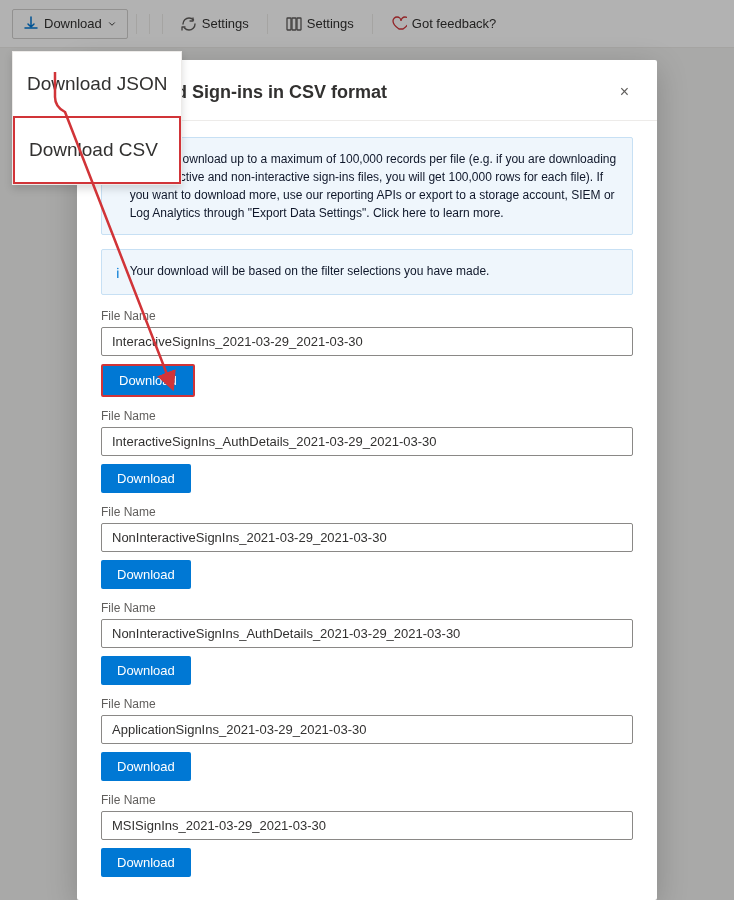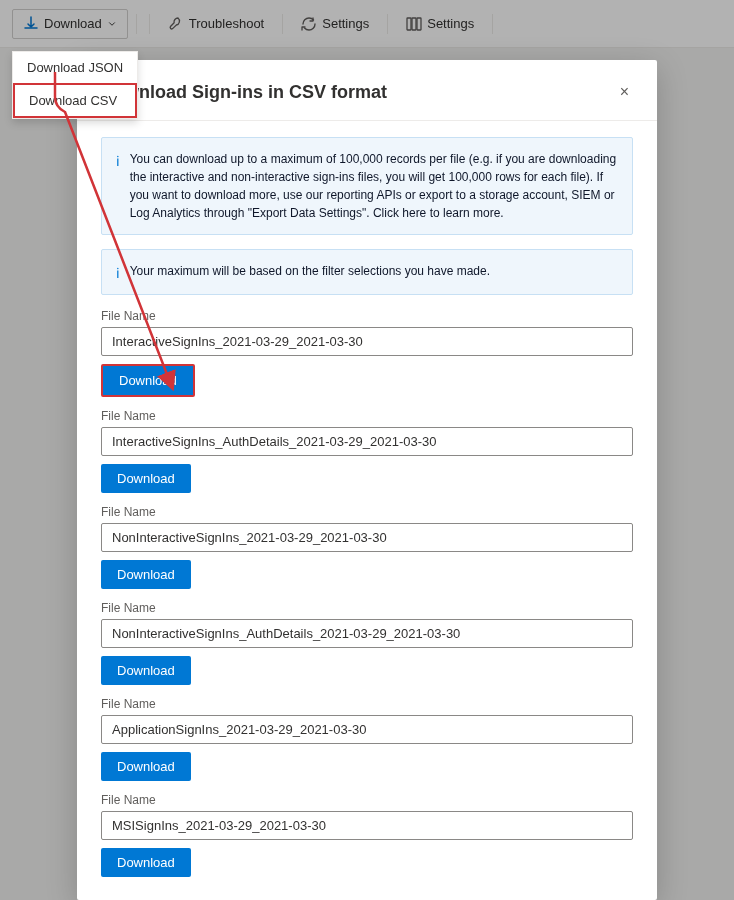--- a/index.html
+++ b/index.html
@@ -58,24 +58,24 @@
       position: absolute;
       top: 42px;
       left: 0;
       background: #fff;
       border: 1px solid #edebe9;
       box-shadow: 0 4px 8px rgba(0,0,0,0.15);
       z-index: 100;
       min-width: 120px;
     }
     .dropdown-item {
-      padding: 8px 14px;
-      cursor: pointer;
-      color: #323130;
-      font-size: 13px;
+      padding: 21px 14px;
+      cursor: pointer;
+      color: #323130;
+      font-size: 19px;
       white-space: nowrap;
     }
 
     
     .modal-overlay {
       position: absolute;
       top: 0;
       left: 0;
       width: 734px;
       height: 900px;
@@ -224,26 +224,20 @@
       </marker>
     </defs>
     <path d="M 55 30 L 55 55 Q 55 65 65 70 L 170 340" stroke="#d13438" stroke-width="2.5" fill="none" marker-end="url(#arrowhead)"></path>
   </svg>
 
   <div class="toolbar-divider"></div>
 
 
   <div class="toolbar-divider"></div>
 
-  <button class="toolbar-btn">
-    <svg class="icon-svg" viewBox="0 0 16 16" fill="none">
-      <path d="M10 2a4 4 0 00-3.9 4.8L2.5 10.5a1.5 1.5 0 002.1 2.1l3.7-3.6A4 4 0 0010 2z" stroke="#605e5c" stroke-width="1.3"></path>
-    </svg>
-    <span>Troubleshoot</span>
-  </button>
 
   <div class="toolbar-divider"></div>
 
   <button class="toolbar-btn">
     <svg class="icon-svg" viewBox="0 0 16 16" fill="none">
       <path d="M2 8a6 6 0 016-6 6 6 0 014.5 2" stroke="#605e5c" stroke-width="1.4" stroke-linecap="round"></path>
       <path d="M14 8a6 6 0 01-6 6 6 6 0 01-4.5-2" stroke="#605e5c" stroke-width="1.4" stroke-linecap="round"></path>
       <path d="M12 2v3h-3" stroke="#605e5c" stroke-width="1.3" stroke-linecap="round" stroke-linejoin="round"></path>
       <path d="M4 11H1v3" stroke="#605e5c" stroke-width="1.3" stroke-linecap="round" stroke-linejoin="round"></path>
     </svg>
@@ -256,38 +250,44 @@
     <svg class="icon-svg" viewBox="0 0 16 16" fill="none">
       <rect x="1" y="2" width="4" height="12" rx="0.5" stroke="#605e5c" stroke-width="1.3"></rect>
       <rect x="6" y="2" width="4" height="12" rx="0.5" stroke="#605e5c" stroke-width="1.3"></rect>
       <rect x="11" y="2" width="4" height="12" rx="0.5" stroke="#605e5c" stroke-width="1.3"></rect>
     </svg>
     <span>Settings</span>
   </button>
 
   <div class="toolbar-divider"></div>
 
+  <button class="toolbar-btn">
+    <svg class="icon-svg" viewBox="0 0 16 16" fill="none">
+      <path d="M8 13s-6-4-6-8a4 4 0 018 0 4 4 0 018 0c0 4-6 8-6 8z" stroke="#d13438" stroke-width="1.3" fill="none"></path>
+    </svg>
+    <span>Got feedback?</span>
+  </button>
 </div>
 
 <div class="modal-overlay">
   <div class="modal">
     <div class="modal-header">
       <span class="modal-title">Download Sign-ins in CSV format</span>
       <button class="modal-close">×</button>
     </div>
     <div class="modal-body">
 
       <div class="info-box">
         <span class="info-icon">ℹ</span>
         <span class="info-text">You can download up to a maximum of 100,000 records per file (e.g. if you are downloading the interactive and non-interactive sign-ins files, you will get 100,000 rows for each file). If you want to download more, use our reporting APIs or export to a storage account, SIEM or Log Analytics through "Export Data Settings". Click here to learn more.</span>
       </div>
 
       <div class="info-box">
         <span class="info-icon">ℹ</span>
-        <span class="info-text">Your maximum will be based on the filter selections you have made.</span>
+        <span class="info-text">Your download will be based on the filter selections you have made.</span>
       </div>
 
       <div id="file-sections">
           <div class="file-section"><span class="file-label">File Name</span><input type="text" class="file-input" readonly="" value="InteractiveSignIns_2021-03-29_2021-03-30" style=""><button class="download-file-btn highlighted-btn">Download</button></div>
           <div class="file-section"><span class="file-label">File Name</span><input type="text" class="file-input" readonly="" value="InteractiveSignIns_AuthDetails_2021-03-29_2021-03-30" style=""><button class="download-file-btn">Download</button></div>
           <div class="file-section"><span class="file-label">File Name</span><input type="text" class="file-input" readonly="" value="NonInteractiveSignIns_2021-03-29_2021-03-30" style=""><button class="download-file-btn">Download</button></div>
           <div class="file-section"><span class="file-label">File Name</span><input type="text" class="file-input" readonly="" value="NonInteractiveSignIns_AuthDetails_2021-03-29_2021-03-30" style=""><button class="download-file-btn">Download</button></div>
           <div class="file-section"><span class="file-label">File Name</span><input type="text" class="file-input" readonly="" value="ApplicationSignIns_2021-03-29_2021-03-30" style=""><button class="download-file-btn">Download</button></div>
           <div class="file-section"><span class="file-label">File Name</span><input type="text" class="file-input" readonly="" value="MSISignIns_2021-03-29_2021-03-30" style=""><button class="download-file-btn">Download</button></div>
         </div>

